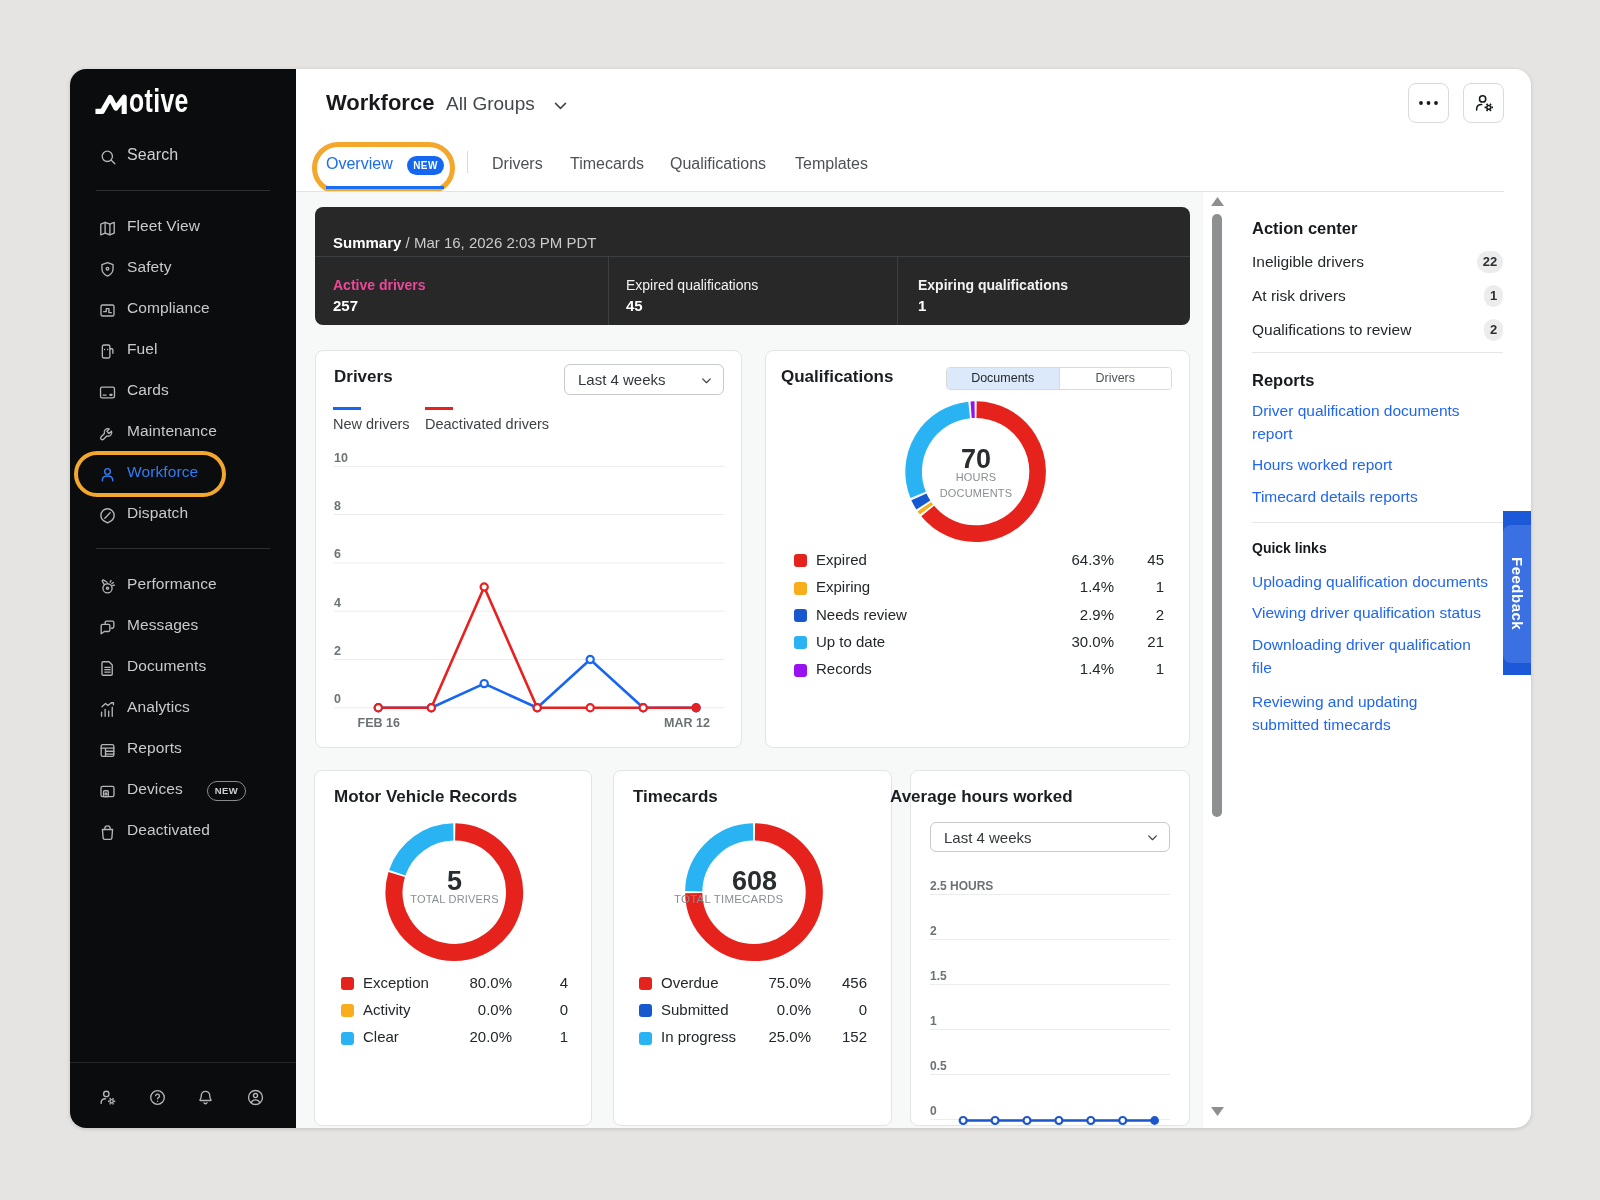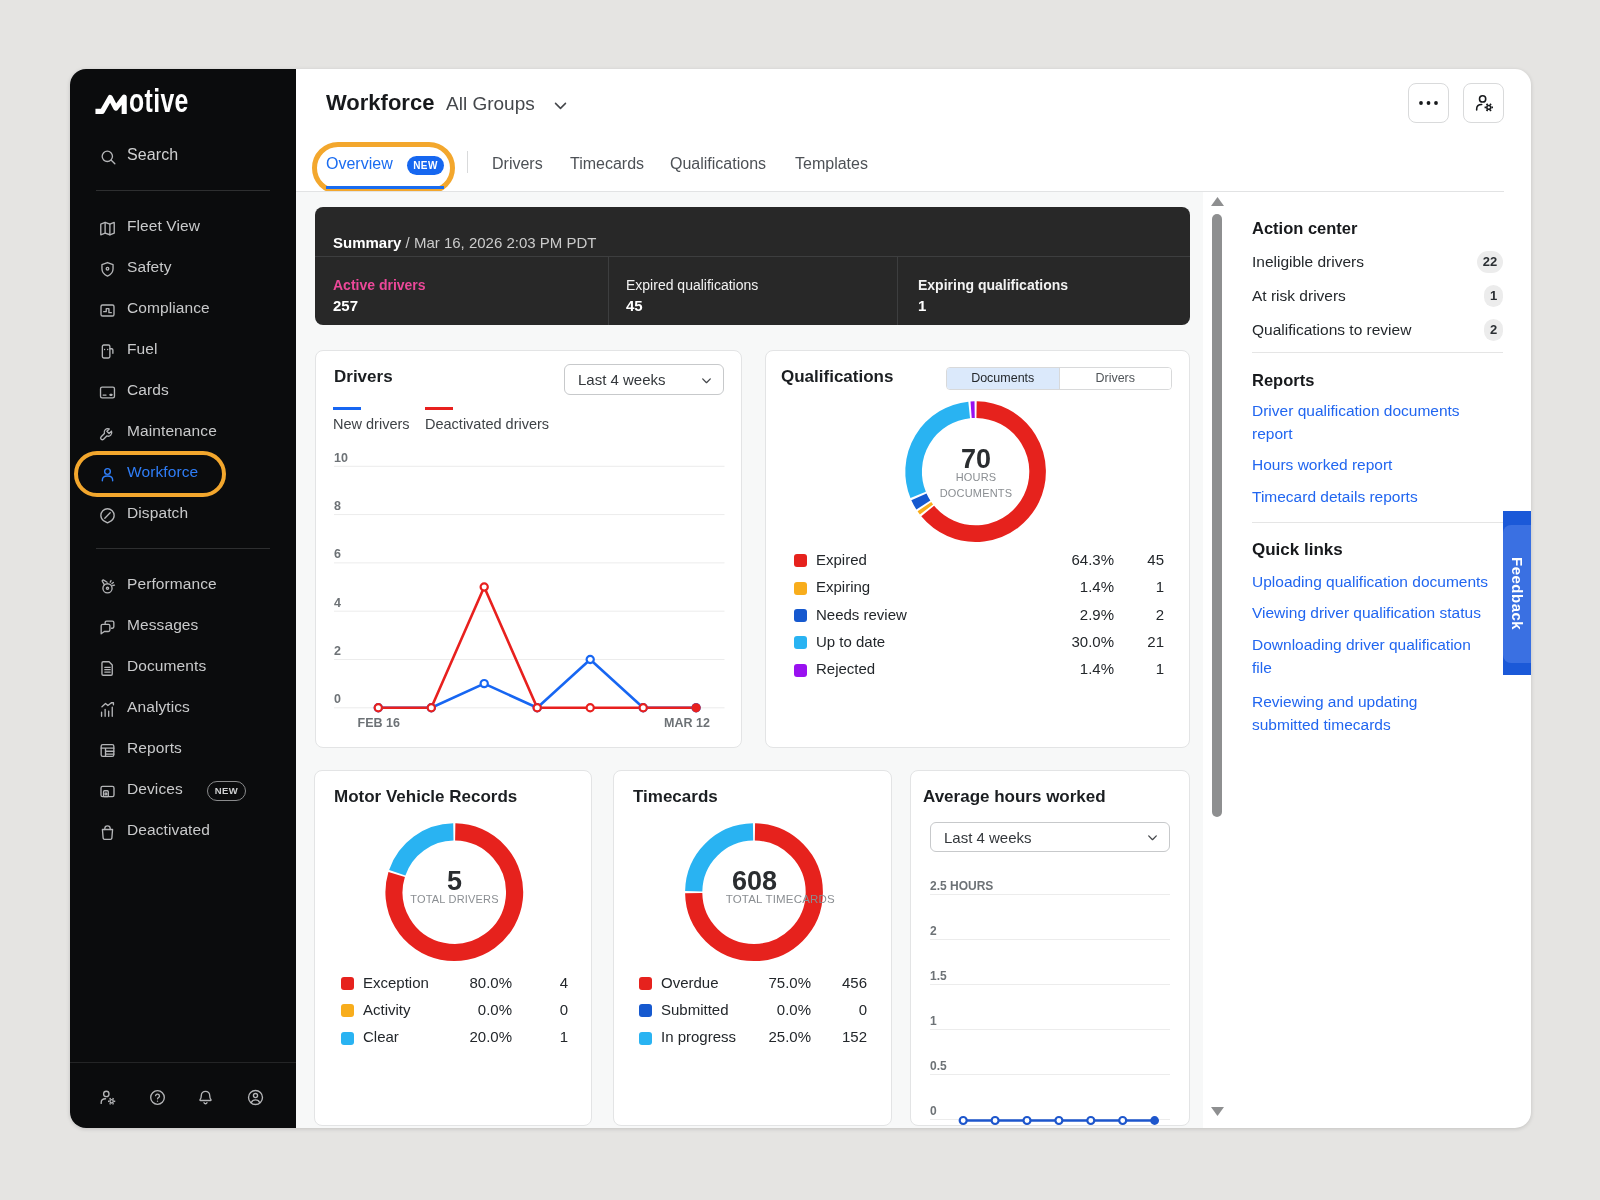--- a/index.html
+++ b/index.html
@@ -265,21 +265,21 @@
     <div class="abs ltxt r" style="left:1094px;top:578px;width:70px">1</div>
     <div class="abs sq" style="left:794px;top:609px;background:#1659cf"></div>
     <div class="abs ltxt" style="left:816px;top:606px">Needs review</div>
     <div class="abs ltxt r" style="left:1004px;top:606px;width:110px">2.9%</div>
     <div class="abs ltxt r" style="left:1094px;top:606px;width:70px">2</div>
     <div class="abs sq" style="left:794px;top:636px;background:#29b3f2"></div>
     <div class="abs ltxt" style="left:816px;top:633px">Up to date</div>
     <div class="abs ltxt r" style="left:1004px;top:633px;width:110px">30.0%</div>
     <div class="abs ltxt r" style="left:1094px;top:633px;width:70px">21</div>
     <div class="abs sq" style="left:794px;top:664px;background:#9911f0"></div>
-    <div class="abs ltxt" style="left:816px;top:660px">Rejected</div>
+    <div class="abs ltxt" style="left:816px;top:660px">Records</div>
     <div class="abs ltxt r" style="left:1004px;top:660px;width:110px">1.4%</div>
     <div class="abs ltxt r" style="left:1094px;top:660px;width:70px">1</div>
 
 <div class="card" style="left:314px;top:770px;width:278px;height:356px"></div>
 <div class="abs cardtitle" style="left:334px;top:787px">Motor Vehicle Records</div>
 <svg class="abs" style="left:375px;top:810px" width="160" height="165">
       <path d="M 80.25 21.91 A 60.30 60.30 0 1 1 21.67 64.47" stroke="#e6221d" stroke-width="17.2" fill="none"></path>
       <path d="M 22.25 62.67 A 60.30 60.30 0 0 1 78.35 21.91" stroke="#29b3f2" stroke-width="17.2" fill="none"></path>
     </svg>
 <div class="abs" style="left:374px;top:866px;width:161px;text-align:center;font-size:27px;font-weight:bold;color:#2a2d30">5</div>
@@ -297,36 +297,36 @@
     <div class="abs ltxt r" style="left:402px;top:1028px;width:110px">20.0%</div>
     <div class="abs ltxt r" style="left:498px;top:1028px;width:70px">1</div>
 
 <div class="card" style="left:613px;top:770px;width:279px;height:356px"></div>
 <div class="abs cardtitle" style="left:633px;top:787px">Timecards</div>
 <svg class="abs" style="left:675px;top:810px" width="160" height="165">
       <path d="M 79.95 21.91 A 60.30 60.30 0 1 1 18.71 83.15" stroke="#e6221d" stroke-width="17.2" fill="none"></path>
       <path d="M 18.71 81.25 A 60.30 60.30 0 0 1 78.05 21.91" stroke="#29b3f2" stroke-width="17.2" fill="none"></path>
     </svg>
 <div class="abs" style="left:674px;top:866px;width:161px;text-align:center;font-size:27px;font-weight:bold;color:#2a2d30">608</div>
-<div class="abs" style="left:674px;top:893px;width:161px;text-align:right;font-size:11.5px;color:#8a8e92;letter-spacing:.2px">TOTAL TIMECARDS</div>
+<div class="abs" style="left:674px;top:893px;width:161px;text-align:left;font-size:11.5px;color:#8a8e92;letter-spacing:.2px">TOTAL TIMECARDS</div>
 <div class="abs sq" style="left:639px;top:977px;background:#e6221d"></div>
     <div class="abs ltxt" style="left:661px;top:974px">Overdue</div>
     <div class="abs ltxt r" style="left:701px;top:974px;width:110px">75.0%</div>
     <div class="abs ltxt r" style="left:797px;top:974px;width:70px">456</div>
     <div class="abs sq" style="left:639px;top:1004px;background:#1659cf"></div>
     <div class="abs ltxt" style="left:661px;top:1001px">Submitted</div>
     <div class="abs ltxt r" style="left:701px;top:1001px;width:110px">0.0%</div>
     <div class="abs ltxt r" style="left:797px;top:1001px;width:70px">0</div>
     <div class="abs sq" style="left:639px;top:1032px;background:#29b3f2"></div>
     <div class="abs ltxt" style="left:661px;top:1028px">In progress</div>
     <div class="abs ltxt r" style="left:701px;top:1028px;width:110px">25.0%</div>
     <div class="abs ltxt r" style="left:797px;top:1028px;width:70px">152</div>
 
 <div class="card" style="left:910px;top:770px;width:280px;height:356px"></div>
-<div class="abs cardtitle" style="left:923px;top:787px">Average hours worked</div>
+<div class="abs cardtitle" style="left:890px;top:787px">Average hours worked</div>
 <div class="select" style="left:930px;top:822px;width:240px;height:30px">Last 4 weeks</div>
 <svg class="abs" style="left:1146px;top:831px" width="13" height="13" viewBox="0 0 24 24">
       <path d="M5 9l7 7 7-7" stroke="#44474b" stroke-width="2.4" fill="none" stroke-linecap="round" stroke-linejoin="round"></path>
     </svg>
 <svg class="abs" style="left:910px;top:870px" width="280" height="258">
       <line x1="20" y1="24.5" x2="260" y2="24.5" stroke="#ececec" stroke-width="1"></line>
       <text x="20" y="19.5" font-size="12" fill="#6d7276" font-weight="bold">2.5 HOURS</text>
       <line x1="20" y1="69.5" x2="260" y2="69.5" stroke="#ececec" stroke-width="1"></line>
       <text x="20" y="64.5" font-size="12" fill="#6d7276" font-weight="bold">2</text>
       <line x1="20" y1="114.5" x2="260" y2="114.5" stroke="#ececec" stroke-width="1"></line>
@@ -361,21 +361,21 @@
 <div class="abs" style="left:1252px;top:287px;font-size:15.5px;color:#24282c">At risk drivers</div>
 <div class="abs" style="left:1484px;top:285px;width:19px;height:22px;background:#ececec;border-radius:11px;font-size:13px;color:#2b2f33;text-align:center;line-height:22px;font-weight:bold">1</div>
 <div class="abs" style="left:1252px;top:321px;font-size:15.5px;color:#24282c">Qualifications to review</div>
 <div class="abs" style="left:1484px;top:319px;width:19px;height:22px;background:#ececec;border-radius:11px;font-size:13px;color:#2b2f33;text-align:center;line-height:22px;font-weight:bold">2</div>
 <div class="abs" style="left:1252px;top:352px;width:251px;height:1px;background:#e5e5e5"></div>
 <div class="abs" style="left:1252px;top:371px;font-size:16.5px;font-weight:bold;color:#17191c">Reports</div>
 <div class="abs link" style="left:1252px;top:399px;width:240px">Driver qualification documents report</div>
 <div class="abs link" style="left:1252px;top:453px;width:252px">Hours worked report</div>
 <div class="abs link" style="left:1252px;top:485px;width:252px">Timecard details reports</div>
 <div class="abs" style="left:1252px;top:522px;width:251px;height:1px;background:#e5e5e5"></div>
-<div class="abs" style="left:1252px;top:540px;font-size:17px;font-weight:bold;color:#17191c">Quick links</div>
+<div class="abs" style="left:1252px;top:540px;font-size:14px;font-weight:bold;color:#17191c">Quick links</div>
 <div class="abs link" style="left:1252px;top:570px;width:256px;white-space:nowrap;overflow:hidden">Uploading qualification documents</div>
 <div class="abs link" style="left:1252px;top:601px;width:256px;white-space:nowrap;overflow:hidden">Viewing driver qualification status</div>
 <div class="abs link" style="left:1252px;top:690px;width:180px">Reviewing and updating submitted timecards</div>
 <div class="abs link" style="left:1252px;top:633px;width:240px">Downloading driver qualification file</div>
 
 <div class="abs" style="left:1503px;top:511px;width:28px;height:164px;background:#1b59d8"></div>
 <div class="abs" style="left:1503px;top:525px;width:28px;height:138px;background:#3a70e2;border-radius:8px 0 0 8px"></div>
 <div class="abs" style="left:1503px;top:525px;width:28px;height:138px;display:flex;align-items:center;justify-content:center">
       <span style="writing-mode:vertical-rl;color:#fff;font-size:15px;font-weight:bold;letter-spacing:.5px">Feedback</span>
     </div>

